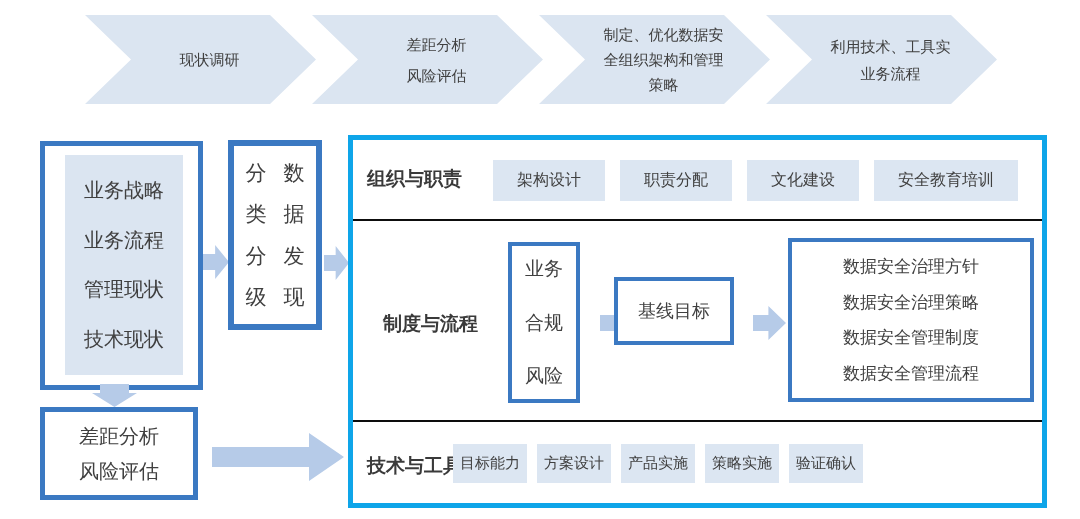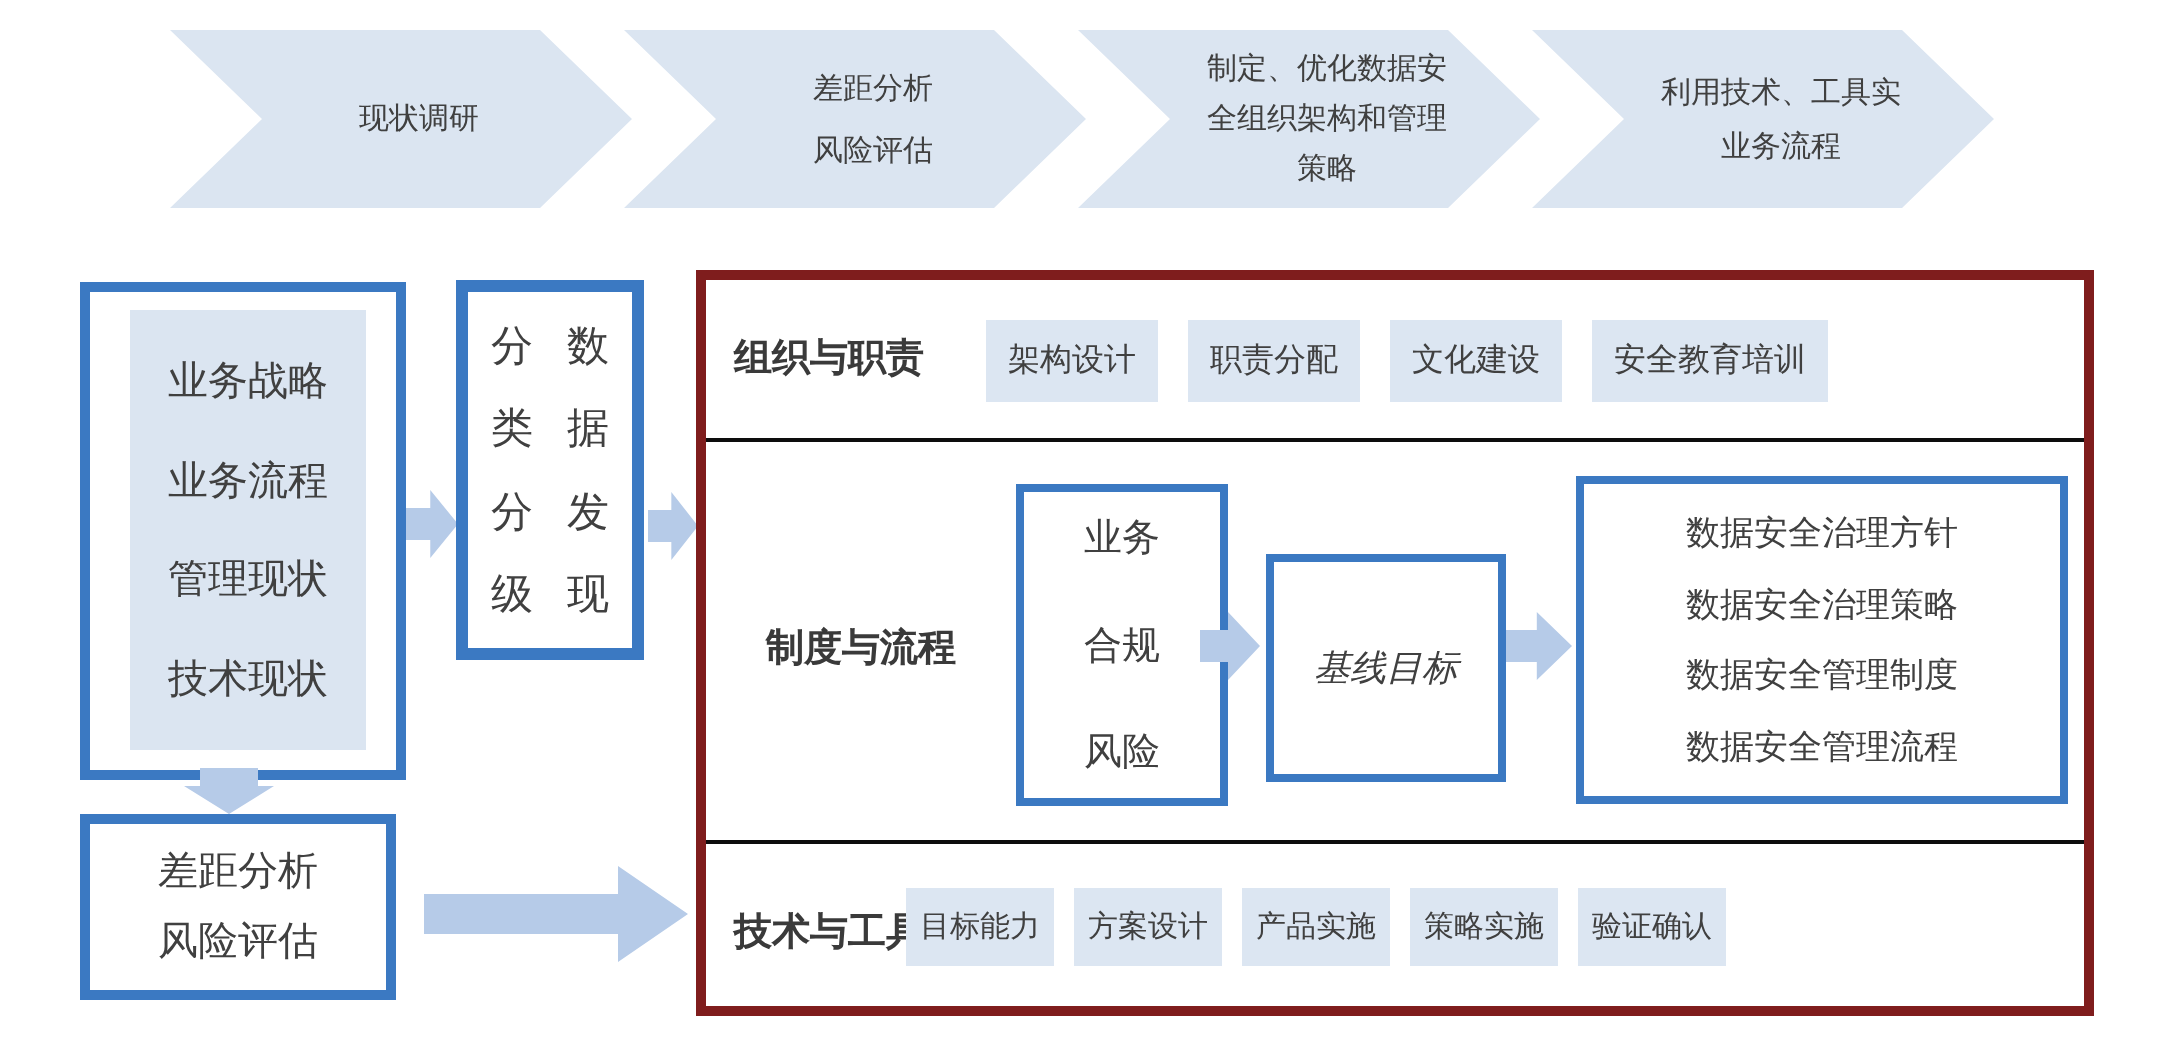--- a/index.html
+++ b/index.html
@@ -31,26 +31,26 @@
   #classification-box{display:flex;flex-direction:column;justify-content:space-evenly;align-items:center;}
   #classification-box .vrow{display:flex;gap:17px;}
   #classification-box .vrow span{font-size:21px;color:#404040;}
   #gap-box{display:flex;flex-direction:column;justify-content:center;align-items:center;gap:6px;}
   #gap-box div{font-size:20px;color:#404040;line-height:29px;}
   
   .arrow{position:absolute;}
   .arrow svg{display:block;width:100%;height:100%;}
   .arrow polygon{fill:#b6cbe8;}
   
-  #main-box{position:absolute;left:348px;top:135px;width:699px;height:373px;border:5px solid #7f1d1d;box-sizing:border-box;background:#fff;}
+  #main-box{position:absolute;left:348px;top:135px;width:699px;height:373px;border:5px solid #0ea5e9;box-sizing:border-box;background:#fff;}
   .divider{position:absolute;left:0;right:0;height:2px;background:#0d0d0d;}
   .row-label{position:absolute;font-size:19px;font-weight:bold;color:#3a3a3a;white-space:nowrap;}
   .chip-row{position:absolute;display:flex;align-items:center;}
   .chip{background:#dce6f2;color:#404040;white-space:nowrap;}
-  .chips-lg .chip{font-size:16px;padding:10px 11px;margin-right:15px;}
+  .chips-lg .chip{font-size:16px;padding:10px 24px;margin-right:15px;}
   .chips-sm .chip{font-size:15px;padding:10px 7px;margin-right:10px;}
   #input-box{display:flex;flex-direction:column;justify-content:space-evenly;align-items:center;}
   #input-box div{font-size:19px;color:#404040;}
   #baseline-box{display:flex;align-items:center;justify-content:center;}
   #baseline-box div{font-size:18px;color:#404040;white-space:nowrap;}
   #outputs-box{display:flex;flex-direction:column;justify-content:space-evenly;align-items:center;}
   #outputs-box div{font-size:17px;color:#404040;white-space:nowrap;}
 </style>
 </head>
 <body>
@@ -137,31 +137,31 @@
 
     <div class="row-label" style="left:14px;top:26px;">组织与职责</div>
     <div class="chip-row chips-lg" style="left:140px;top:20px;">
       <span class="chip">架构设计</span>
       <span class="chip">职责分配</span>
       <span class="chip">文化建设</span>
       <span class="chip">安全教育培训</span>
     </div>
 
     <div class="row-label" style="left:30px;top:171px;">制度与流程</div>
-    <div class="bbox thin" id="input-box" style="left:155px;top:102px;width:106px;height:161px;gap:18px;">
+    <div class="bbox thin" id="input-box" style="left:155px;top:102px;width:72px;height:161px;gap:18px;">
       <div>业务</div>
       <div>合规</div>
       <div>风险</div>
     </div>
     <div class="arrow" style="left:247px;top:164px;width:30px;height:38px;">
       <svg viewBox="0 0 30 38" preserveAspectRatio="none">
           <polygon points="0,11 14,11 14,2 30,19 14,36 14,27 0,27"></polygon>
         </svg>
     </div>
-    <div class="bbox thin" id="baseline-box" style="left:280px;top:137px;width:120px;height:114px;font-style:italic;">
+    <div class="bbox thin" id="baseline-box" style="left:261px;top:137px;width:120px;height:68px;">
       <div>基线目标</div>
     </div>
     <div class="arrow" style="left:400px;top:164px;width:33px;height:38px;">
       <svg viewBox="0 0 30 38" preserveAspectRatio="none">
           <polygon points="0,11 14,11 14,2 30,19 14,36 14,27 0,27"></polygon>
         </svg>
     </div>
     <div class="bbox thin" id="outputs-box" style="left:435px;top:98px;width:246px;height:164px;">
       <div>数据安全治理方针</div>
       <div>数据安全治理策略</div>

